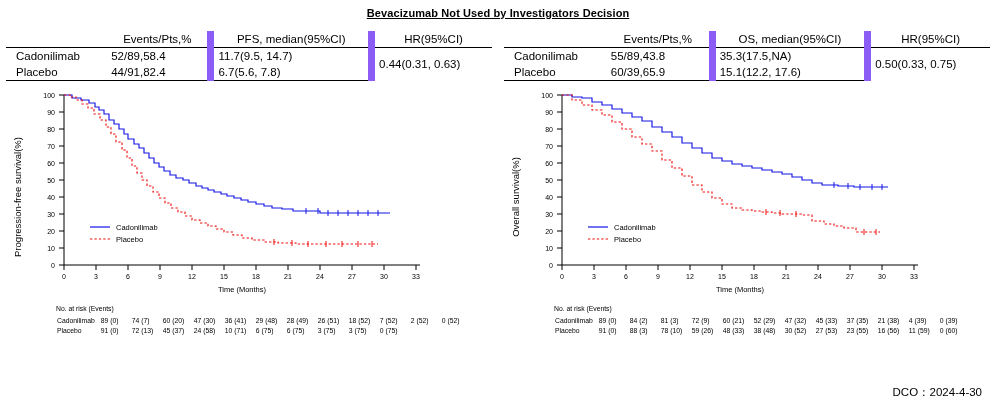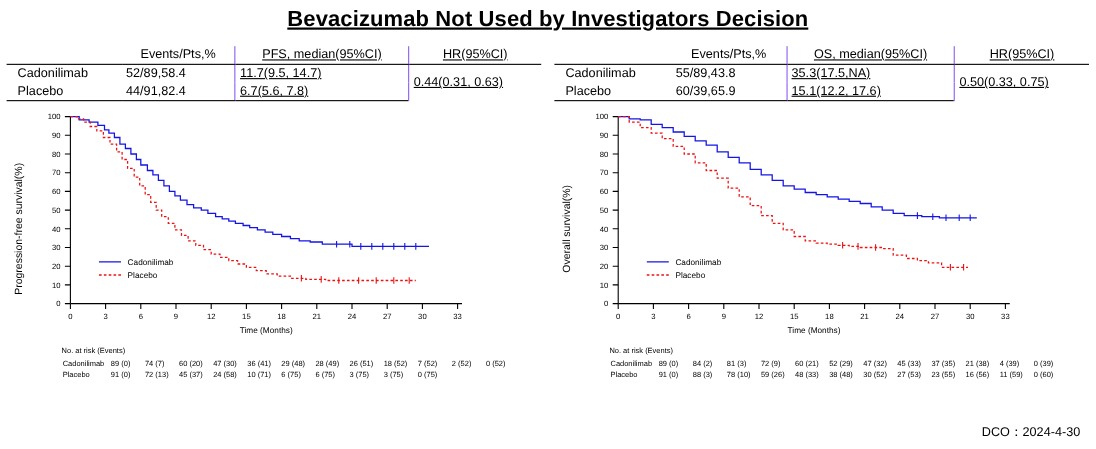--- a/index.html
+++ b/index.html
@@ -7,21 +7,21 @@
   body {
     width: 996px; height: 408px;
     background: #ffffff;
     font-family: "Liberation Sans", sans-serif;
     color: #000;
     position: relative;
     overflow: hidden;
   }
   #title {
     text-align: center;
-    font-size: 20px;
+    font-size: 11px;
     font-weight: bold;
     text-decoration: underline;
     padding-top: 7px;
     letter-spacing: 0.1px;
   }
   .panels {
     display: flex;
     width: 996px;
   }
   .panel {
@@ -43,21 +43,21 @@
     text-align: left;
     white-space: nowrap;
   }
   .sumtable thead th {
     text-align: center;
     font-size: 11.5px;
   }
   .sumtable thead th.blank { border: none; }
   .toprule { border-top: 1.3px solid #000; }
   .botrule { border-bottom: 1.3px solid #000; }
-  .vline { border-left: 1px solid #8b5cf6; text-decoration: underline; }
+  .vline { border-left: 7px solid #8b5cf6; }
   .ctr { text-align: left; }
   .armname { padding-left: 10px !important; }
   .hrcell { text-align: right; vertical-align: middle; }
 
   
   .plotwrap {
     position: relative;
     width: 486px;
     height: 215px;
     margin-top: 6px;

